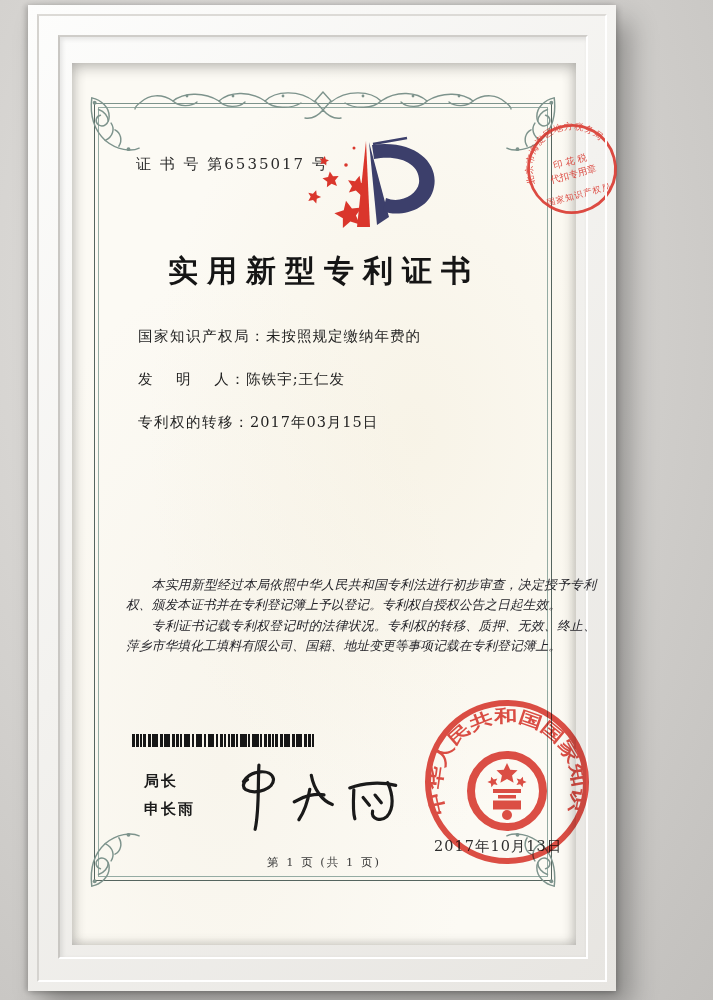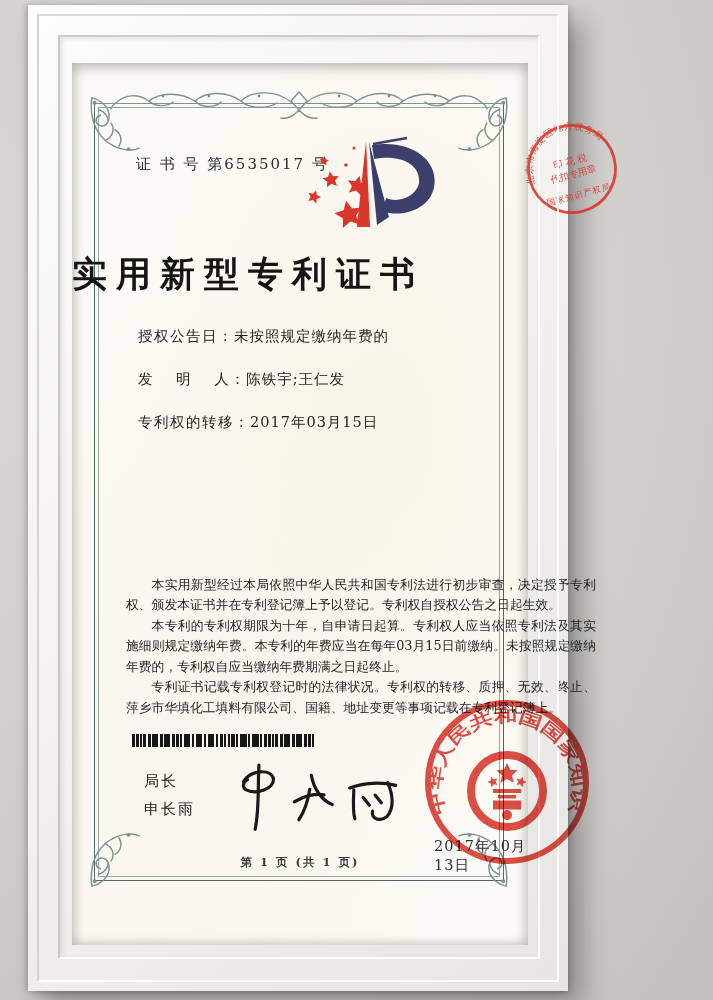--- a/index.html
+++ b/index.html
@@ -3,21 +3,21 @@
 <meta charset="utf-8">
 <style>
   html,body{margin:0;padding:0;}
   body{
     width:713px;height:1000px;position:relative;overflow:hidden;
     background:radial-gradient(ellipse at 35% 30%, #e3e1de 0%, #d2d0cd 55%, #c2c0bd 100%);
     font-family:"DejaVu Serif","Liberation Serif",serif;
   }
   
   .frame{
-    position:absolute;left:28px;top:5px;width:540px;height:986px;
+    position:absolute;left:28px;top:5px;width:588px;height:986px;
     background:linear-gradient(135deg,#fdfdfc 0%,#f3f2ef 45%,#e7e5e1 100%);
     box-shadow:14px 16px 26px rgba(0,0,0,.30), 2px 2px 6px rgba(0,0,0,.18), -3px 0 5px rgba(0,0,0,.14);
   }
   .frame::after{content:'';position:absolute;inset:9px;border:2px solid;pointer-events:none;
     border-color:#dcdad6 #ffffff #ffffff #d5d3cf;}
   .frame-lip{position:absolute;inset:30px 28px 32px 30px;border:2px solid;pointer-events:none;
     border-color:#cfcdc9 #ffffff #ffffff #c9c7c3;box-shadow:inset 2px 2px 5px rgba(0,0,0,.10);}
   
   .paper{
     position:absolute;left:44px;top:58px;right:40px;bottom:46px;
@@ -37,40 +37,40 @@
   .band{position:absolute;top:-17px;left:50%;transform:translateX(-50%);}
   .corner{position:absolute;width:58px;height:64px;}
   .corner.bl{left:-10px;bottom:-12px;}
   .corner.br{right:-10px;bottom:-12px;transform:scaleX(-1);}
   .corner.tl{left:-10px;top:-12px;transform:scaleY(-1);}
   .corner.tr{right:-10px;top:-12px;transform:scale(-1,-1);}
   
   .cert-no{position:absolute;left:64px;top:92px;font-size:15px;letter-spacing:2px;color:#2b2b2b;}
   .logo{position:absolute;left:221px;top:72px;}
   .stamp{position:absolute;left:448px;top:54px;transform:rotate(-15deg);opacity:.88;}
-  .title{position:absolute;left:0;top:188px;width:100%;
-    font-size:35px;font-weight:bold;letter-spacing:9px;color:#151515;}
+  .title{position:absolute;left:0;top:188px;width:100%;text-align:center;
+    font-size:30px;font-weight:bold;letter-spacing:9px;color:#151515;}
   .fields{position:absolute;left:66px;top:252px;}
   .field-row{height:43px;line-height:43px;font-size:14.5px;color:#1f1f1f;letter-spacing:1px;white-space:nowrap;}
   .field-row .lab{letter-spacing:1.5px;}
   .paras{position:absolute;left:54px;top:512px;width:470px;font-size:12.8px;line-height:1.6;
     color:#24242a;text-align:justify;}
-  .paras p{margin:0;text-indent:2em;}
+  .paras p{margin:0;text-indent:2em;font-style:italic;}
   .barcode{position:absolute;left:60px;top:671px;width:184px;height:13px;
     background:
       repeating-linear-gradient(90deg,#161616 0 2px,transparent 2px 4px),
       repeating-linear-gradient(90deg,#161616 0 1px,transparent 1px 6px),
       repeating-linear-gradient(90deg,#161616 0 3px,transparent 3px 11px);}
   .signer{position:absolute;left:72px;top:704px;font-size:15px;line-height:28px;color:#1c1c1c;letter-spacing:2px;
-    font-family:"DejaVu Sans","Liberation Sans",sans-serif;}
+    font-family:"DejaVu Sans","Liberation Sans",sans-serif;font-weight:bold;}
   .signature{position:absolute;left:148px;top:692px;transform:rotate(-2deg);}
   .seal-date{position:absolute;left:362px;top:774px;font-size:14.5px;color:#2e2e2e;letter-spacing:1px;z-index:2;}
   .seal{position:absolute;left:350px;top:634px;opacity:.87;mix-blend-mode:multiply;z-index:3;}
   .page-footer{position:absolute;left:0;top:792px;width:100%;text-align:center;
-    font-size:11.5px;letter-spacing:2px;color:#3a3a3a;font-weight:bold;}
+    font-size:11.5px;letter-spacing:2px;color:#3a3a3a;}
 </style>
 </head>
 <body>
 
 <svg width="0" height="0" style="position:absolute" aria-hidden="true">
   <defs>
     <g id="flourish" stroke="#7d938c" fill="none" stroke-width="1.5" stroke-linecap="round">
       <path d="M7,60 C5,43 9,27 21,16 C33,6 48,4 56,8"></path>
       <path d="M7,60 C17,58 25,50 25,41 C25,33 19,29 14,32 C10,35 11,41 16,42"></path>
       <path d="M21,16 C29,20 31,28 27,34"></path>
@@ -146,33 +146,32 @@
         <use href="#star" fill="#da362c" transform="translate(21,62) scale(0.7) rotate(18)"></use>
         <use href="#star" fill="#da362c" transform="translate(31,26) scale(0.5) rotate(10)"></use>
         <circle cx="53" cy="30" r="1.8" fill="#da362c"></circle>
         <circle cx="61" cy="13" r="1.5" fill="#da362c"></circle>
       </svg>
 
       <div class="title">实用新型专利证书</div>
 
       <div class="fields">
         <div class="field-row">
-          <span class="lab">授权公告日：</span><span>未按照规定缴纳年费的</span>
+          <span class="lab">国家知识产权局：</span><span>未按照规定缴纳年费的</span>
         </div>
         <div class="field-row">
           <span class="lab">发　 明 　人：</span><span>陈铁宇;王仁发</span>
         </div>
         <div class="field-row">
           <span class="lab">专利权的转移：</span><span>2017年03月15日</span>
         </div>
       </div>
 
       <div class="paras">
         <p>本实用新型经过本局依照中华人民共和国专利法进行初步审查，决定授予专利权、颁发本证书并在专利登记簿上予以登记。专利权自授权公告之日起生效。</p>
-        <p>本专利的专利权期限为十年，自申请日起算。专利权人应当依照专利法及其实施细则规定缴纳年费。本专利的年费应当在每年03月15日前缴纳。未按照规定缴纳年费的，专利权自应当缴纳年费期满之日起终止。</p>
         <p>专利证书记载专利权登记时的法律状况。专利权的转移、质押、无效、终止、萍乡市华填化工填料有限公司、国籍、地址变更等事项记载在专利登记簿上。</p>
       </div>
 
       <div class="barcode"></div>
 
       <div class="signer">
         <div>局长</div>
         <div>申长雨</div>
       </div>
 

